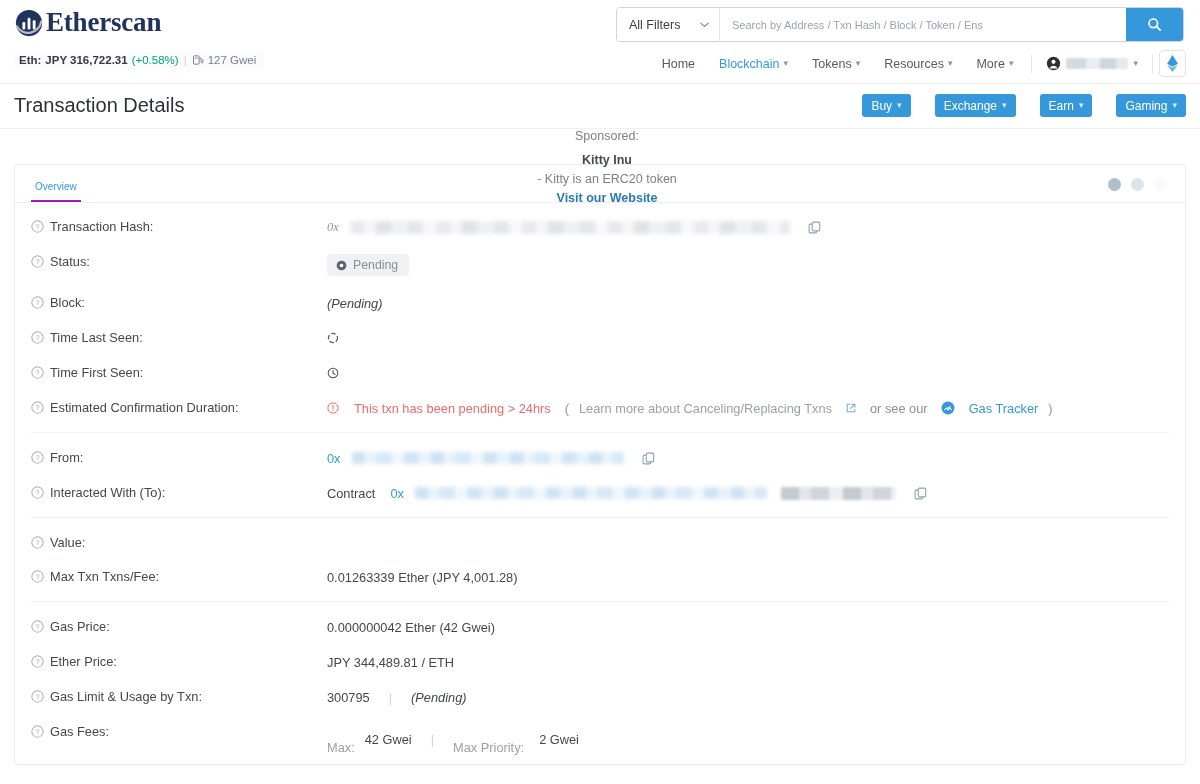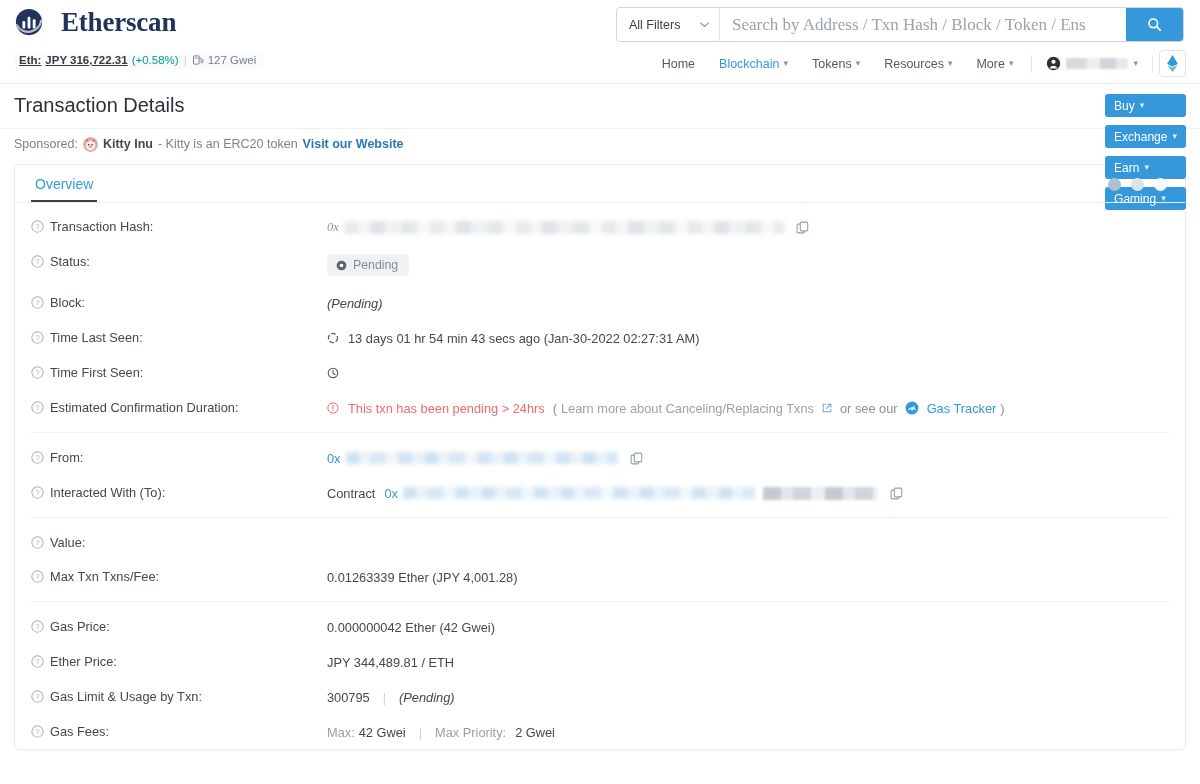--- a/index.html
+++ b/index.html
@@ -14,39 +14,39 @@
 
   
   .top-header {
     position: relative;
     height: 84px;
     background: #ffffff;
     border-bottom: 1px solid #e9ecef;
   }
   .brand {
     position: absolute; left: 14px; top: 7px;
-    display: flex; gap: 17px;
+    display: flex; align-items: center; gap: 2px;
   }
   .brand-logo { width: 30px; height: 30px; display: block; }
   .brand-name {
     font-family: "Liberation Serif", serif;
     font-size: 27px; font-weight: 700;
     color: #21325b; letter-spacing: -0.2px;
   }
   .eth-ticker {
     position: absolute; left: 14px; top: 52px;
     background: #fafbfc;
     border-radius: 3px;
     padding: 2px 8px 3px 5px;
     font-size: 11.5px;
     color: #495057;
     display: flex; align-items: center; gap: 4px;
     white-space: nowrap;
   }
-  .eth-ticker .lbl { font-weight: 700; color: #343a40; text-decoration: underline; }
+  .eth-ticker .lbl { font-weight: 700; color: #343a40; }
   .eth-ticker .chg { color: #00a186; }
   .eth-ticker .sep { color: #ced4da; margin: 0 1px; }
   .eth-ticker .gwei { color: #77818b; }
   .gas-mini { width: 12px; height: 12px; display: block; }
 
   
   .searchbar {
     position: absolute; left: 616px; top: 7px;
     width: 568px; height: 35px;
     display: flex;
@@ -61,22 +61,22 @@
     padding: 0 10px 0 12px;
     font-size: 12.5px; color: #3b4149;
     border-right: 1px solid #e3e6ea;
     cursor: pointer;
     background: #fff;
   }
   .search-input {
     flex: 1;
     border: 0; outline: 0;
     padding: 0 12px;
-    font-family: Liberation Serif, serif;
-    font-size: 17px;
+    font-family: Liberation Sans, sans-serif;
+    font-size: 11px;
     color: #737373;
     background: #fff;
   }
   .search-input::placeholder { color: #9aa3ab; }
   .search-btn {
     width: 57px;
     background: #3498db;
     display: flex; align-items: center; justify-content: center;
     cursor: pointer;
     border: 0;
@@ -126,21 +126,21 @@
     height: 45px;
     background: #fff;
     border-bottom: 1px solid #eef0f2;
   }
   .page-title {
     position: absolute; left: 14px; top: 10px;
     font-size: 20px; font-weight: 400; color: #2c3137;
   }
   .cta-row {
     position: absolute; right: 14px; top: 10px;
-    display: flex; gap: 8px; flex-direction: column;
+    display: flex; gap: 24px;
   }
   .cta {
     background: #3498db;
     color: #fff;
     border: 0; border-radius: 3px;
     height: 23px;
     padding: 0 9px;
     font-family: "Liberation Sans", sans-serif;
     font-size: 12px;
     display: flex; align-items: center; gap: 5px;
@@ -149,20 +149,21 @@
   .cta .caret { color: #d8ecfa; }
 
   
   .sponsored {
     height: 30px;
     display: flex; align-items: center; gap: 5px;
     padding-left: 14px;
     font-size: 12.5px;
     color: #7a828a;
     background: #fff;
+    flex-direction: column;
   }
   .kitty-av { width: 15px; height: 15px; border-radius: 50%; display: block; }
   .sponsored .adname { color: #434a52; font-weight: 700; }
   .sponsored .adlink { color: #2a7ab0; font-weight: 700; cursor: pointer; }
 
   
   .card {
     margin: 5px 14px 0 14px;
     background: #fff;
     border: 1px solid #e9ecef;
@@ -170,24 +171,24 @@
     box-shadow: 0 1px 2px rgba(0,0,0,0.03);
   }
   .card-tabs {
     position: relative;
     height: 38px;
     padding: 0 16px;
     display: flex; align-items: flex-end;
     border-bottom: 1px solid #eceff1;
   }
   .tab {
-    font-size: 14px;
+    font-size: 10px;
     color: #3498db;
     padding: 0 4px 8px 4px;
-    border-bottom: 2px solid #404040;
+    border-bottom: 2px solid #a21caf;
     cursor: pointer;
   }
   .dots {
     position: absolute; right: 18px; top: 13px;
     display: flex; gap: 10px; align-items: center;
   }
   .dot { width: 13px; height: 13px; border-radius: 50%; }
   .dot.d1 { background: #aebfcd; }
   .dot.d2 { background: #dde4e9; }
   .dot.d3 { background: #f7f9fa; }
@@ -211,21 +212,21 @@
   }
   .qmark {
     width: 13px; height: 13px; flex: 0 0 13px;
     display: block;
   }
   .row .value {
     flex: 1;
     font-size: 12.8px;
     color: #41484f;
     display: flex; align-items: center; flex-wrap: wrap;
-    gap: 4px;
+    gap: 10px;
     min-height: 17px;
     padding-top: 1px;
   }
   .divider { height: 1px; background: #f0f2f4; margin: 7px 16px; }
 
   
   .mono-pref { font-family: "Liberation Serif", serif; font-style: italic; color: #8d959c; font-size: 12.5px; }
   .blur-hash {
     display: inline-block;
     height: 13px; width: 440px;
@@ -268,21 +269,21 @@
     padding: 4px 11px 4px 9px;
     font-size: 12.3px;
     color: #868e96;
   }
   .italic { font-style: italic; }
   .warn { color: #ef6a6a; }
   .muted { color: #8a9199; }
   .link { color: #3498db; cursor: pointer; }
   .link-muted { color: #9aa1a8; cursor: pointer; text-align: right; }
   .sep-pipe { color: #ccd2d8; padding: 0 9px; }
-  .gasfee-lbl { color: #9aa1a8; }
+  .gasfee-lbl { color: #9aa1a8; margin-top: 16px; }
   .spin-ico, .clock-ico, .warn-ico, .ext-ico, .gauge-ico {
     display: inline-block; vertical-align: middle; margin-right: 5px;
   }
   .ext-ico { margin: 0 0 0 4px; }
   .gauge-ico { margin: 0 4px 0 3px; }
 </style>
 </head>
 <body>
 
 <div class="top-header">
@@ -475,21 +476,20 @@
         <svg class="qmark" viewBox="0 0 14 14">
           <circle cx="7" cy="7" r="6.1" fill="none" stroke="#a9b0b7" stroke-width="1.1"></circle>
           <text x="7" y="10.1" font-size="8" fill="#a9b0b7" text-anchor="middle" font-family="Liberation Sans, sans-serif">?</text>
         </svg>
         <span>Time Last Seen:</span>
       </div>
       <div class="value">
         <svg class="spin-ico" width="12" height="12" viewBox="0 0 14 14">
           <circle cx="7" cy="7" r="5.3" fill="none" stroke="#555d66" stroke-width="1.5" stroke-dasharray="4.2 3.4" stroke-linecap="round"></circle>
         </svg>
-        <span>13 days 01 hr 54 min 43 secs ago (Jan-30-2022 02:27:31 AM)</span>
       </div>
     </div>
 
     <div class="row">
       <div class="label">
         <svg class="qmark" viewBox="0 0 14 14">
           <circle cx="7" cy="7" r="6.1" fill="none" stroke="#a9b0b7" stroke-width="1.1"></circle>
           <text x="7" y="10.1" font-size="8" fill="#a9b0b7" text-anchor="middle" font-family="Liberation Sans, sans-serif">?</text>
         </svg>
         <span>Time First Seen:</span>

